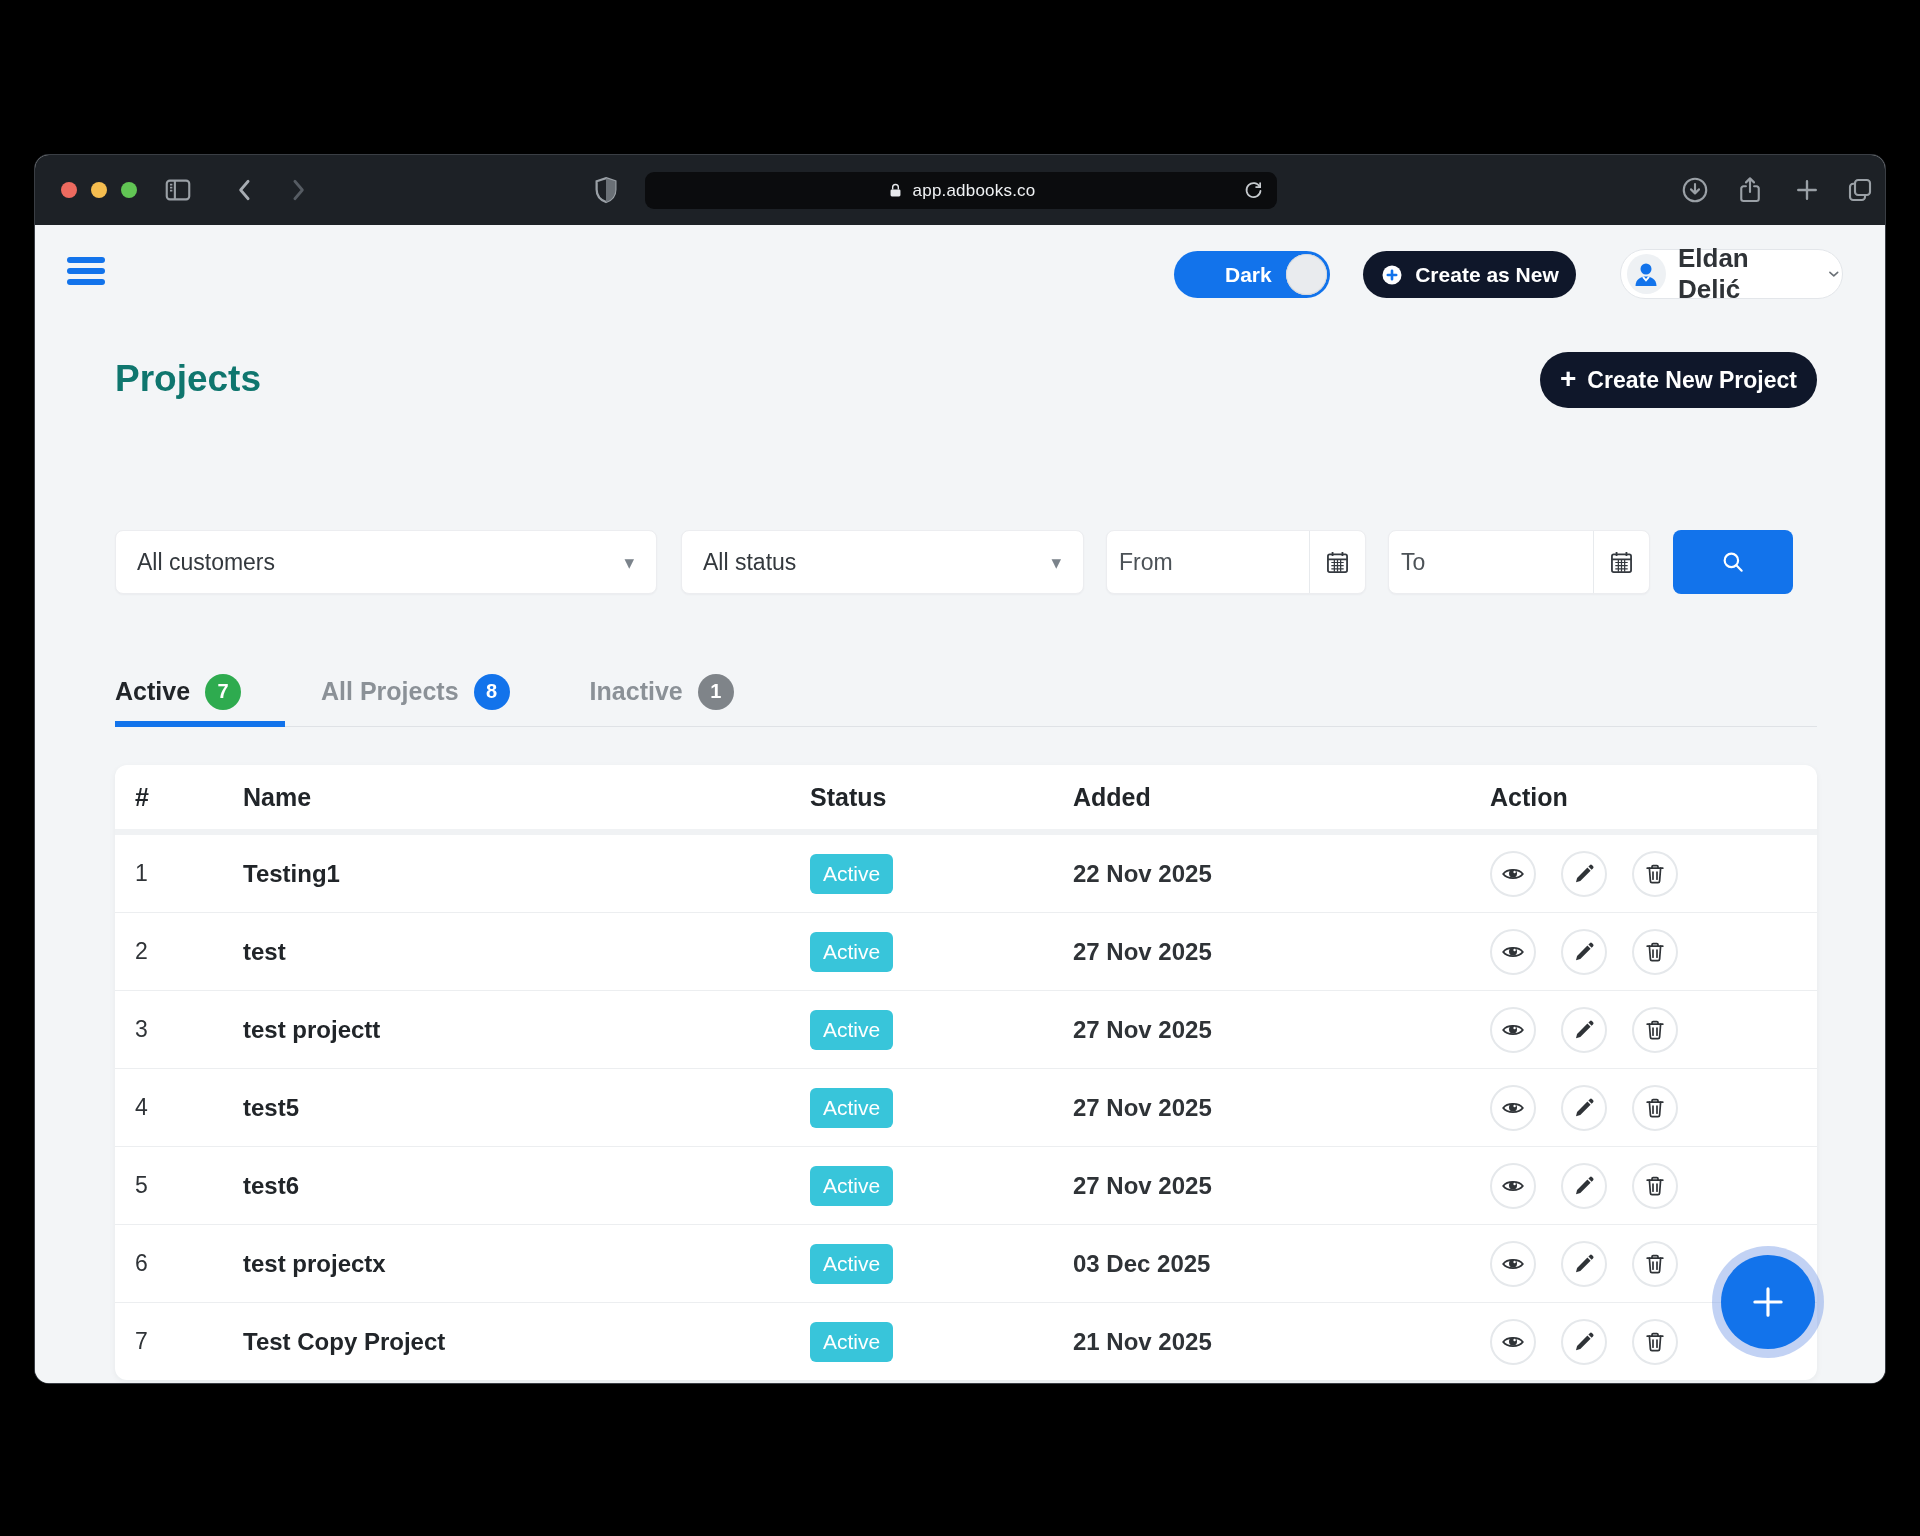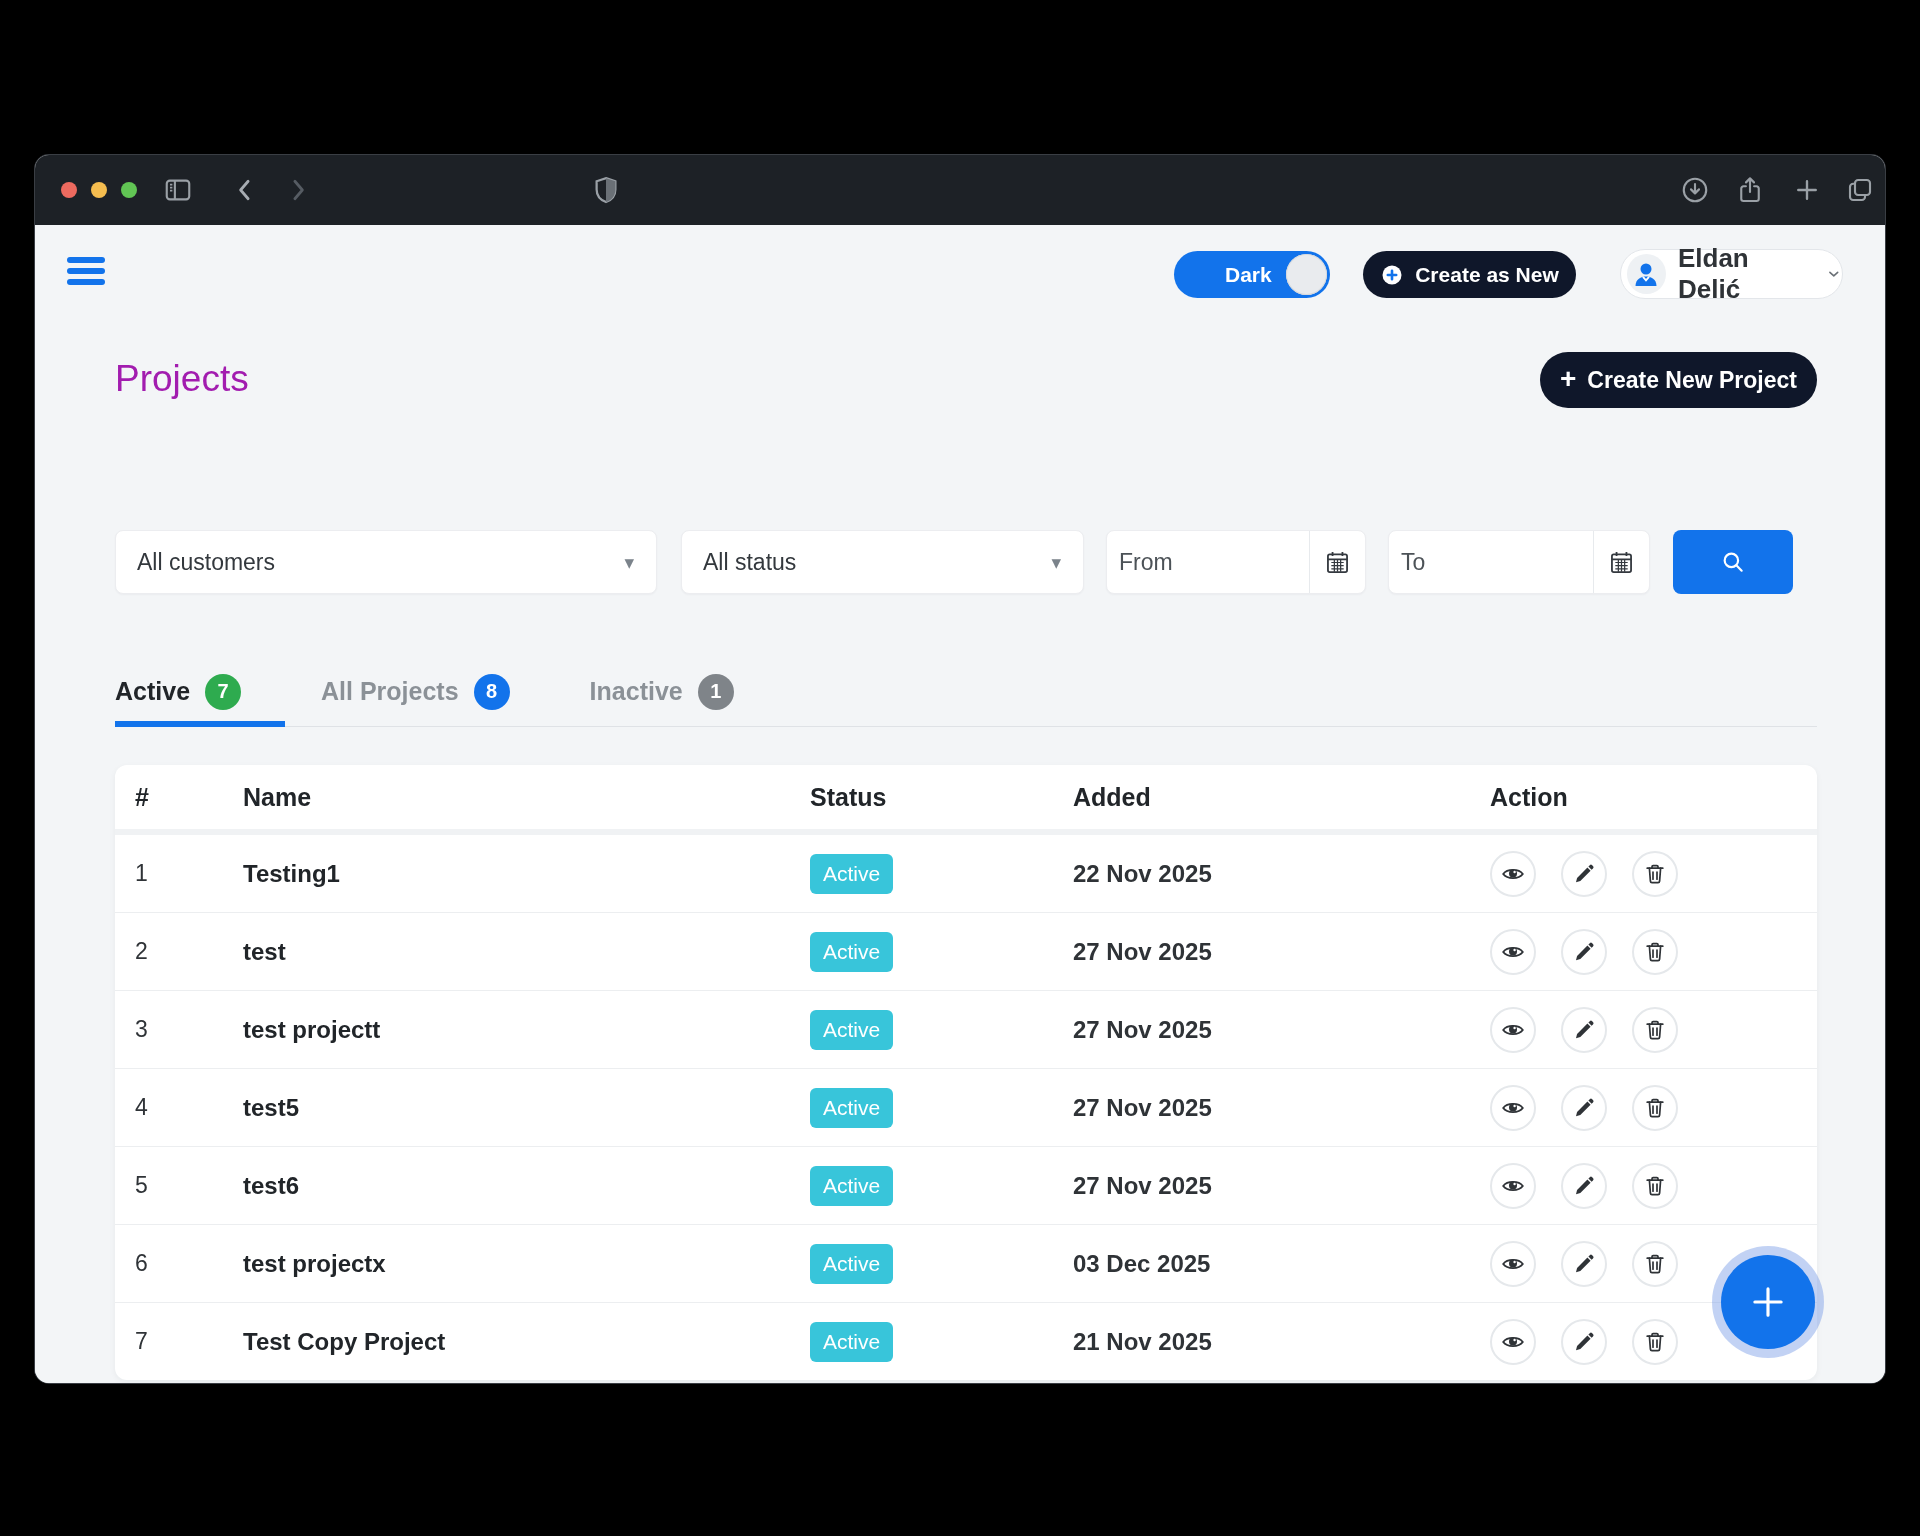--- a/index.html
+++ b/index.html
@@ -49,21 +49,21 @@
               font-size:21px; font-weight:bold; }
   .create-as-new svg { width:24px; height:24px; }
 
   .user-chip { position:absolute; left:1585px; top:24px; width:223px; height:50px; background:#fff;
                border:1px solid #e3e6ea; border-radius:26px; display:flex; align-items:center; gap:12px; padding-left:6px; cursor:pointer; }
   .avatar { width:40px; height:40px; border-radius:50%; background:#eef1f4; display:flex; align-items:center; justify-content:center; }
   .avatar svg { width:30px; height:30px; }
   .user-name { font-size:26px; font-weight:bold; color:#2f3337; }
   .user-chev { width:16px; height:16px; }
 
-  .page-title { position:absolute; left:80px; top:133px; font-size:37px; font-weight:normal; color:#a21caf; }
+  .page-title { position:absolute; left:80px; top:133px; font-size:37px; font-weight:bold; color:#0f766e; }
 
   .create-project { position:absolute; left:1505px; top:127px; width:277px; height:56px; border-radius:28px;
                     font-size:23px; font-weight:bold; }
   .plus-glyph { font-size:28px; font-weight:bold; line-height:1; margin-top:-3px; }
 
   
   .filter-box { position:absolute; top:305px; height:64px; background:#fff; border:1px solid #ecedf0;
                 border-radius:8px; box-shadow:0 1px 2px rgba(25,35,45,.04); display:flex; align-items:center; }
   .f-customers { left:80px;  width:542px; }
   .f-status    { left:646px; width:403px; }
@@ -143,20 +143,33 @@
         <path d="M9.5 5 L15.5 12 L9.5 19"></path>
         </svg>
     </div>
     <div class="chrome-ic ic-shield">
       <svg viewBox="0 0 24 24">
         <path d="M12 2.5 L19.5 5 V11.5 C19.5 16.6 16.4 19.9 12 21.6 C7.6 19.9 4.5 16.6 4.5 11.5 V5 Z" fill="none" stroke="#9aa0a6" stroke-width="1.8"></path>
         <path d="M12 2.5 L19.5 5 V11.5 C19.5 16.6 16.4 19.9 12 21.6 Z" fill="#6a7076"></path>
       </svg>
     </div>
 
+    <div class="urlbar">
+      <svg class="lock" viewBox="0 0 24 24">
+        <rect x="5" y="10.5" width="14" height="10" rx="2" fill="#e8eaed"></rect>
+        <path d="M8 10.5 V7.5 a4 4 0 0 1 8 0 V10.5" fill="none" stroke="#e8eaed" stroke-width="2"></path>
+      </svg>
+      <span class="url-text">app.adbooks.co</span>
+      <div class="ic-reload">
+        <svg viewBox="0 0 24 24" fill="none" stroke="#c7cbcf" stroke-width="1.8" stroke-linecap="round">
+          <path d="M18.6 8.4 A7.3 7.3 0 1 0 19.3 12.4"></path>
+            <path d="M18.9 4.2 V8.4 H14.7"></path>
+        </svg>
+      </div>
+    </div>
 
     <div class="chrome-ic ic-dl">
       <svg viewBox="0 0 24 24" fill="none" stroke="#9aa0a6" stroke-width="1.7" stroke-linecap="round" stroke-linejoin="round">
         <circle cx="12" cy="12" r="9"></circle>
           <path d="M12 7.3 v7.2 M8.8 11.5 L12 14.7 L15.2 11.5"></path>
       </svg>
     </div>
     <div class="chrome-ic ic-share">
       <svg viewBox="0 0 24 24" fill="none" stroke="#9aa0a6" stroke-width="1.7" stroke-linecap="round" stroke-linejoin="round">
         <path d="M8.7 9 H6.8 A1.8 1.8 0 0 0 5 10.8 V19 A1.8 1.8 0 0 0 6.8 20.8 H17.2 A1.8 1.8 0 0 0 19 19 V10.8 A1.8 1.8 0 0 0 17.2 9 H15.3"></path>

